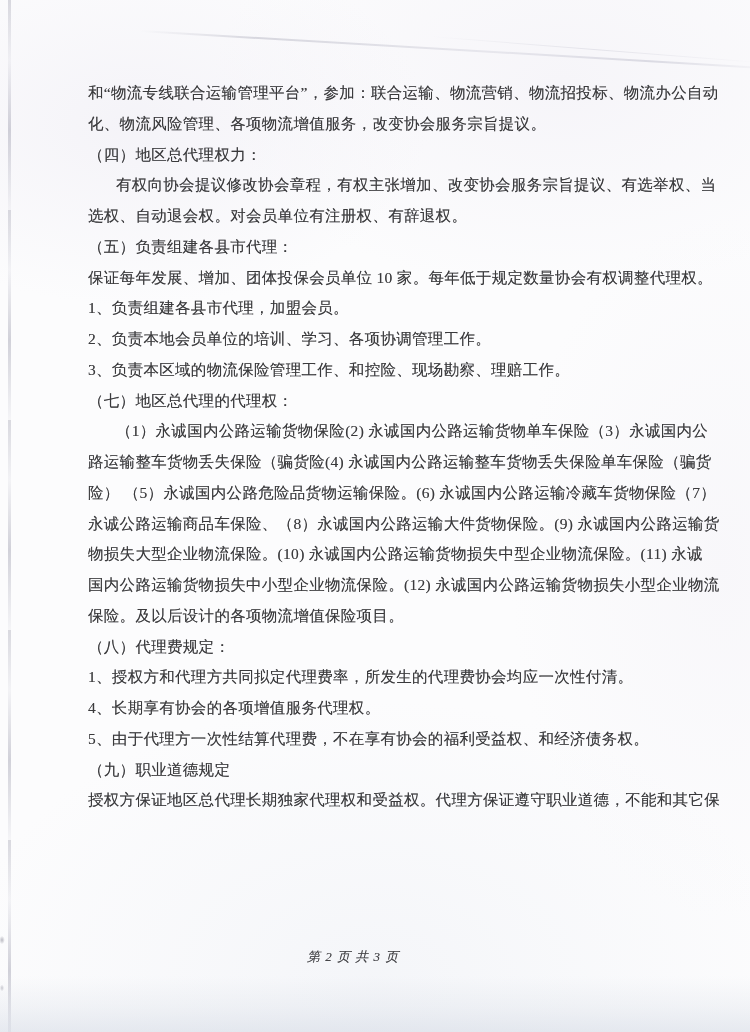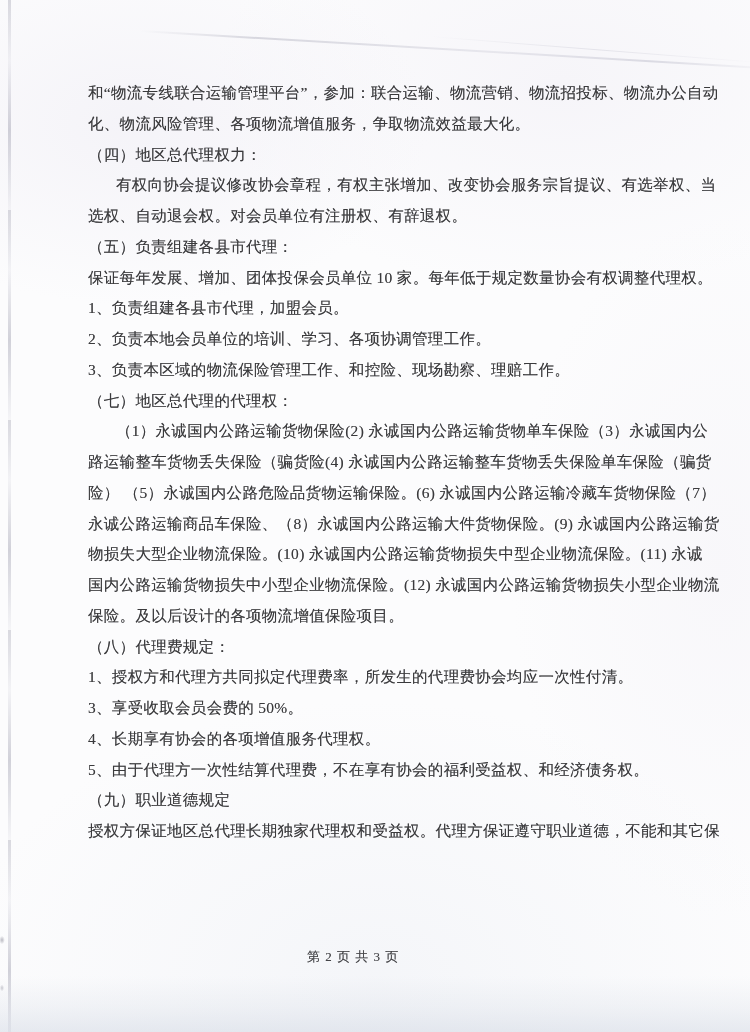--- a/index.html
+++ b/index.html
@@ -108,54 +108,54 @@
   .page-footer {
     position: absolute;
     left: 0;
     top: 948px;
     width: 706px; 
     text-align: center;
     color: #454548;
     font-size: 13px;
     letter-spacing: 1px;
     text-shadow: 0 0 0.5px rgba(70,70,75,0.5);
+    font-style: italic;
   }
 </style>
 </head>
 <body>
 
 <div class="scan-page">
   <div class="crease-top"></div>
   <div class="crease-top-2"></div>
   <div class="paper-edge-left"></div>
   <div class="edge-smudge"></div>
   <div class="bottom-shade"></div>
 
   <div class="doc-body">
       <div class="line">和“物流专线联合运输管理平台”，参加：联合运输、物流营销、物流招投标、物流办公自动</div>
-      <div class="line">化、物流风险管理、各项物流增值服务，争取物流效益最大化。</div>
+      <div class="line">化、物流风险管理、各项物流增值服务，改变协会服务宗旨提议。</div>
       <div class="line">（四）地区总代理权力：</div>
       <div class="line indent">有权向协会提议修改协会章程，有权主张增加、改变协会服务宗旨提议、有选举权、当</div>
       <div class="line">选权、自动退会权。对会员单位有注册权、有辞退权。</div>
       <div class="line">（五）负责组建各县市代理：</div>
       <div class="line">保证每年发展、增加、团体投保会员单位 10 家。每年低于规定数量协会有权调整代理权。</div>
       <div class="line">1、负责组建各县市代理，加盟会员。</div>
       <div class="line">2、负责本地会员单位的培训、学习、各项协调管理工作。</div>
       <div class="line">3、负责本区域的物流保险管理工作、和控险、现场勘察、理赔工作。</div>
       <div class="line">（七）地区总代理的代理权：</div>
       <div class="line indent">（1）永诚国内公路运输货物保险(2) 永诚国内公路运输货物单车保险（3）永诚国内公</div>
       <div class="line">路运输整车货物丢失保险（骗货险(4) 永诚国内公路运输整车货物丢失保险单车保险（骗货</div>
       <div class="line">险） （5）永诚国内公路危险品货物运输保险。(6) 永诚国内公路运输冷藏车货物保险（7）</div>
       <div class="line">永诚公路运输商品车保险、（8）永诚国内公路运输大件货物保险。(9) 永诚国内公路运输货</div>
       <div class="line">物损失大型企业物流保险。(10) 永诚国内公路运输货物损失中型企业物流保险。(11) 永诚</div>
       <div class="line">国内公路运输货物损失中小型企业物流保险。(12) 永诚国内公路运输货物损失小型企业物流</div>
       <div class="line">保险。及以后设计的各项物流增值保险项目。</div>
       <div class="line">（八）代理费规定：</div>
       <div class="line">1、授权方和代理方共同拟定代理费率，所发生的代理费协会均应一次性付清。</div>
-      <div class="line">3、享受收取会员会费的 50%。</div>
       <div class="line">4、长期享有协会的各项增值服务代理权。</div>
       <div class="line">5、由于代理方一次性结算代理费，不在享有协会的福利受益权、和经济债务权。</div>
       <div class="line">（九）职业道德规定</div>
       <div class="line">授权方保证地区总代理长期独家代理权和受益权。代理方保证遵守职业道德，不能和其它保</div>
     </div>
 
   <div class="page-footer">第 2 页 共 3 页</div>
 </div>
 
 </body></html>

